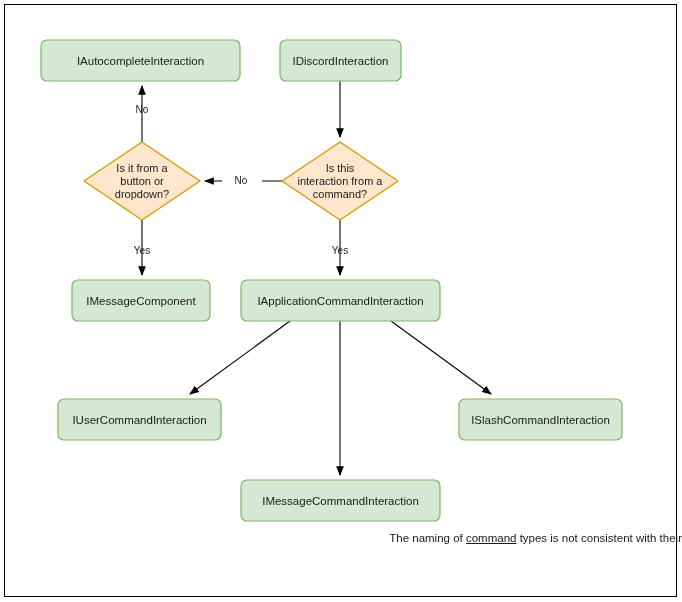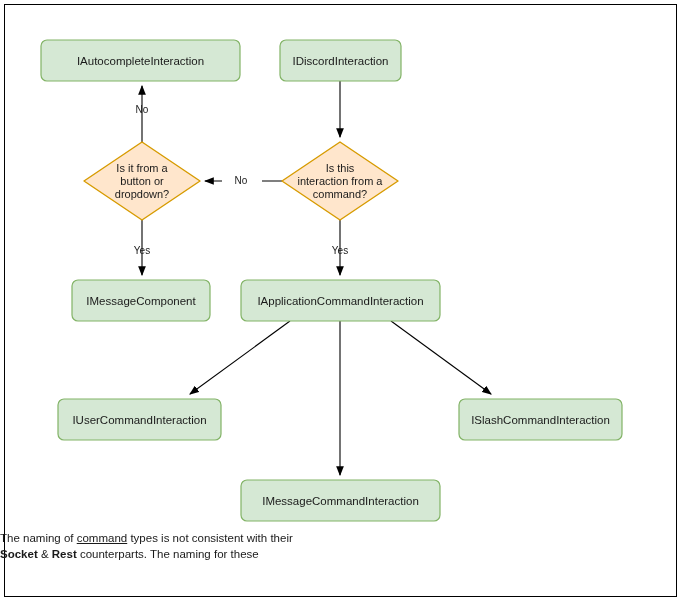--- a/index.html
+++ b/index.html
@@ -67,21 +67,21 @@
     font-size: 10px;
     fill: #1a1a1a;
     text-anchor: middle;
     dominant-baseline: middle;
   }
   .caption {
     position: absolute;
     left: 0;
     width: 682px;
     top: 530px;
-    text-align: left;
+    text-align: right;
     font-family: "Liberation Sans", sans-serif;
     font-size: 11.5px;
     line-height: 16px;
     color: #1a1a1a;
   }
   .caption b { font-weight: bold; }
   .caption u { text-decoration: underline; }
 </style>
 </head>
 <body>
@@ -147,15 +147,14 @@
         </g>
         <g>
           <rect class="node-rect" x="241" y="480" width="199" height="41" rx="6" ry="6"></rect>
           <text class="node-label" x="340.5" y="501.5">IMessageCommandInteraction</text>
         </g>
       </g>
   </svg>
 
   <div class="caption">
     <div><span>The naming of </span><u>command</u><span> types is not consistent with their</span></div>
-    <div><b>Socket</b><span> &amp; </span><b>Rest</b><span> counterparts. The naming for these</span></div>
   </div>
 </div>
 
 </body></html>

